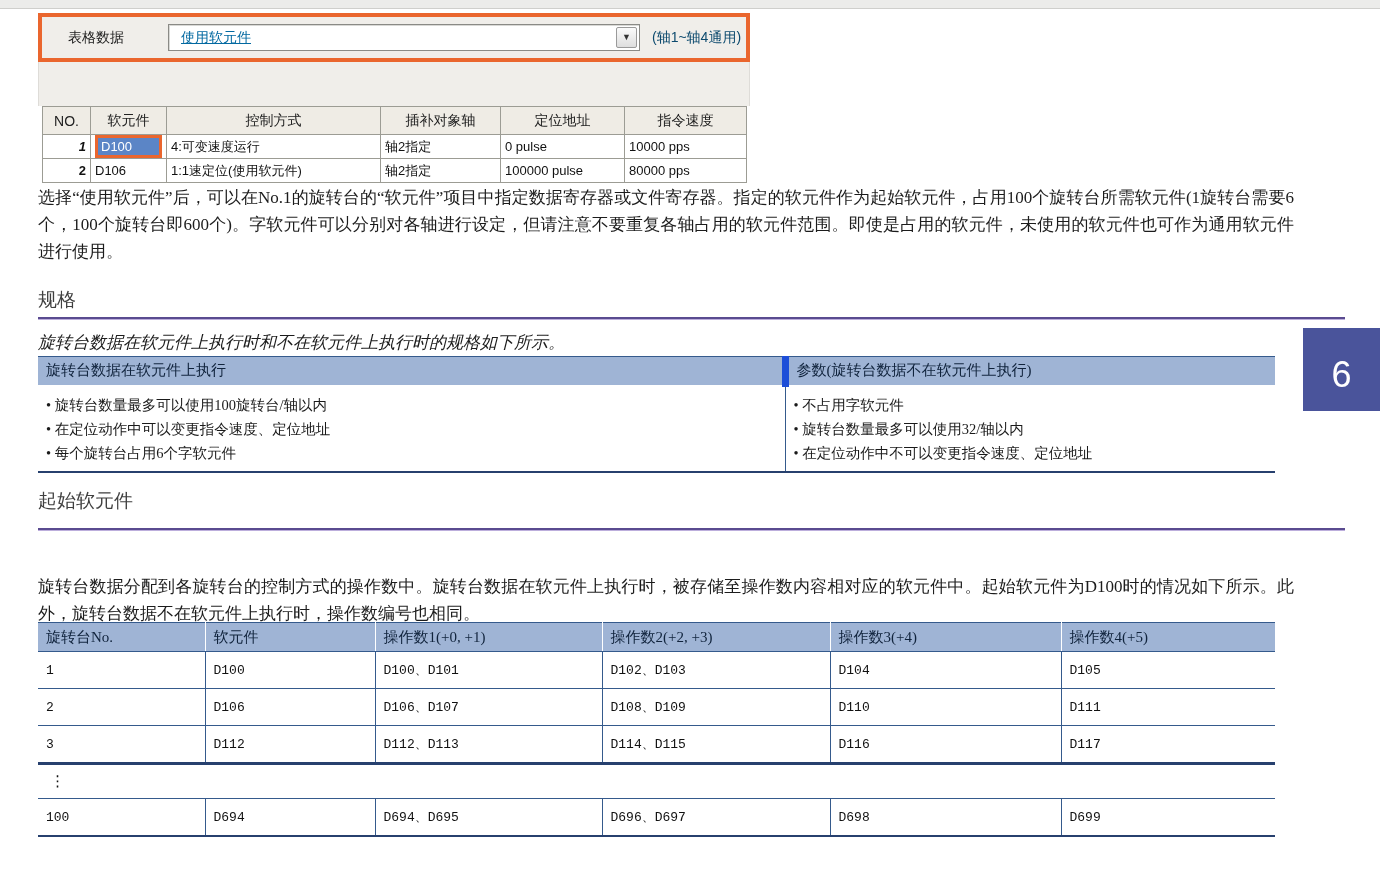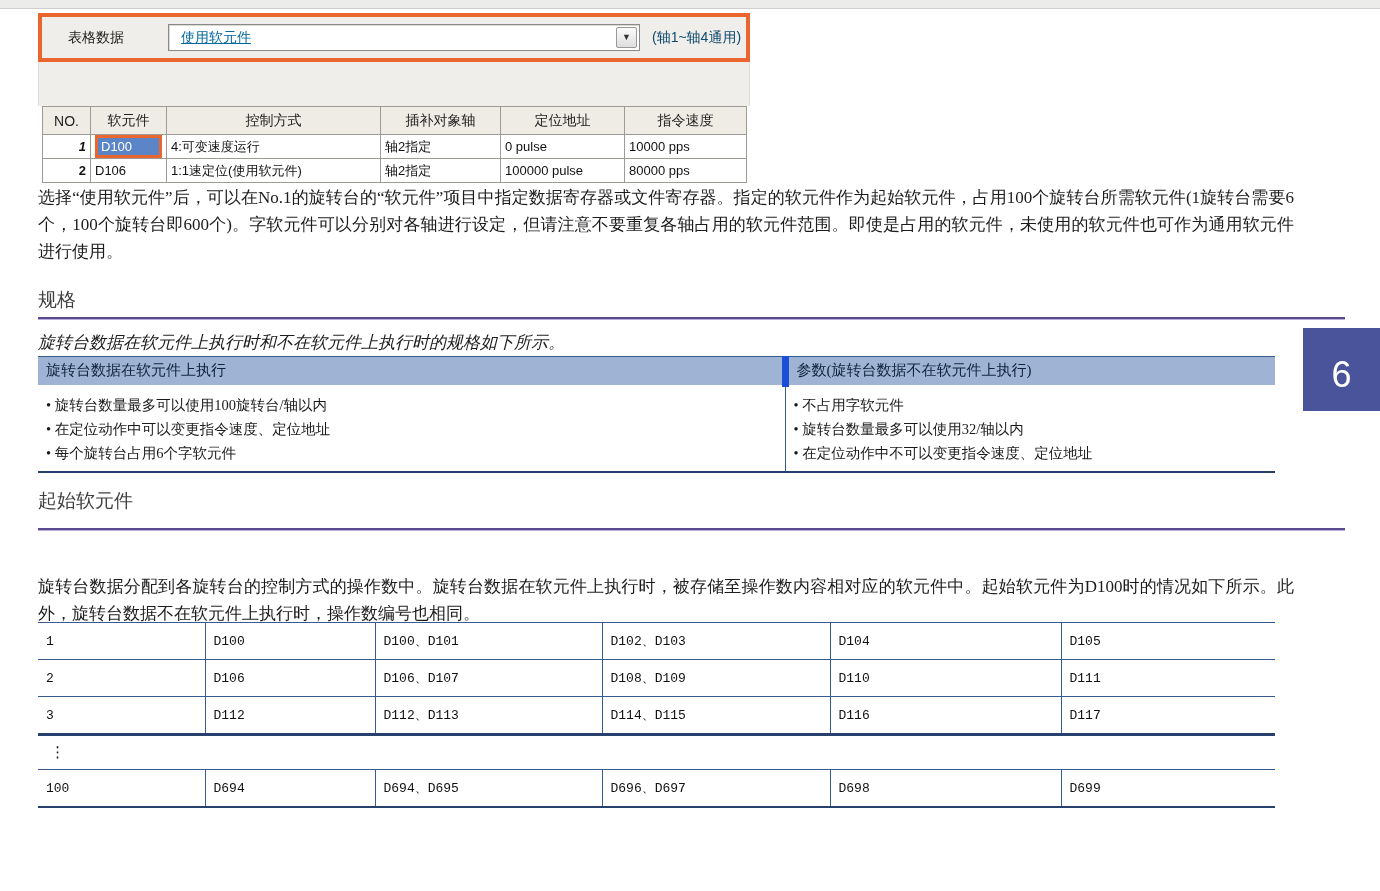--- a/index.html
+++ b/index.html
@@ -169,20 +169,28 @@
 <table class="abs doc dev" style="left:38px; top:622px;">
   <colgroup>
       <col style="width:167px">
       <col style="width:170px">
       <col style="width:227px">
       <col style="width:228px">
       <col style="width:231px">
       <col style="width:214px">
     </colgroup>
   <tbody>
+      <tr>
+    <th>旋转台No.</th>
+    <th>软元件</th>
+    <th>操作数1(+0, +1)</th>
+    <th>操作数2(+2, +3)</th>
+    <th>操作数3(+4)</th>
+    <th>操作数4(+5)</th>
+  </tr>
   <tr>
     <td>1</td>
     <td>D100</td>
     <td>D100、D101</td>
     <td>D102、D103</td>
     <td>D104</td>
     <td>D105</td>
   </tr>
   <tr>
     <td>2</td>

